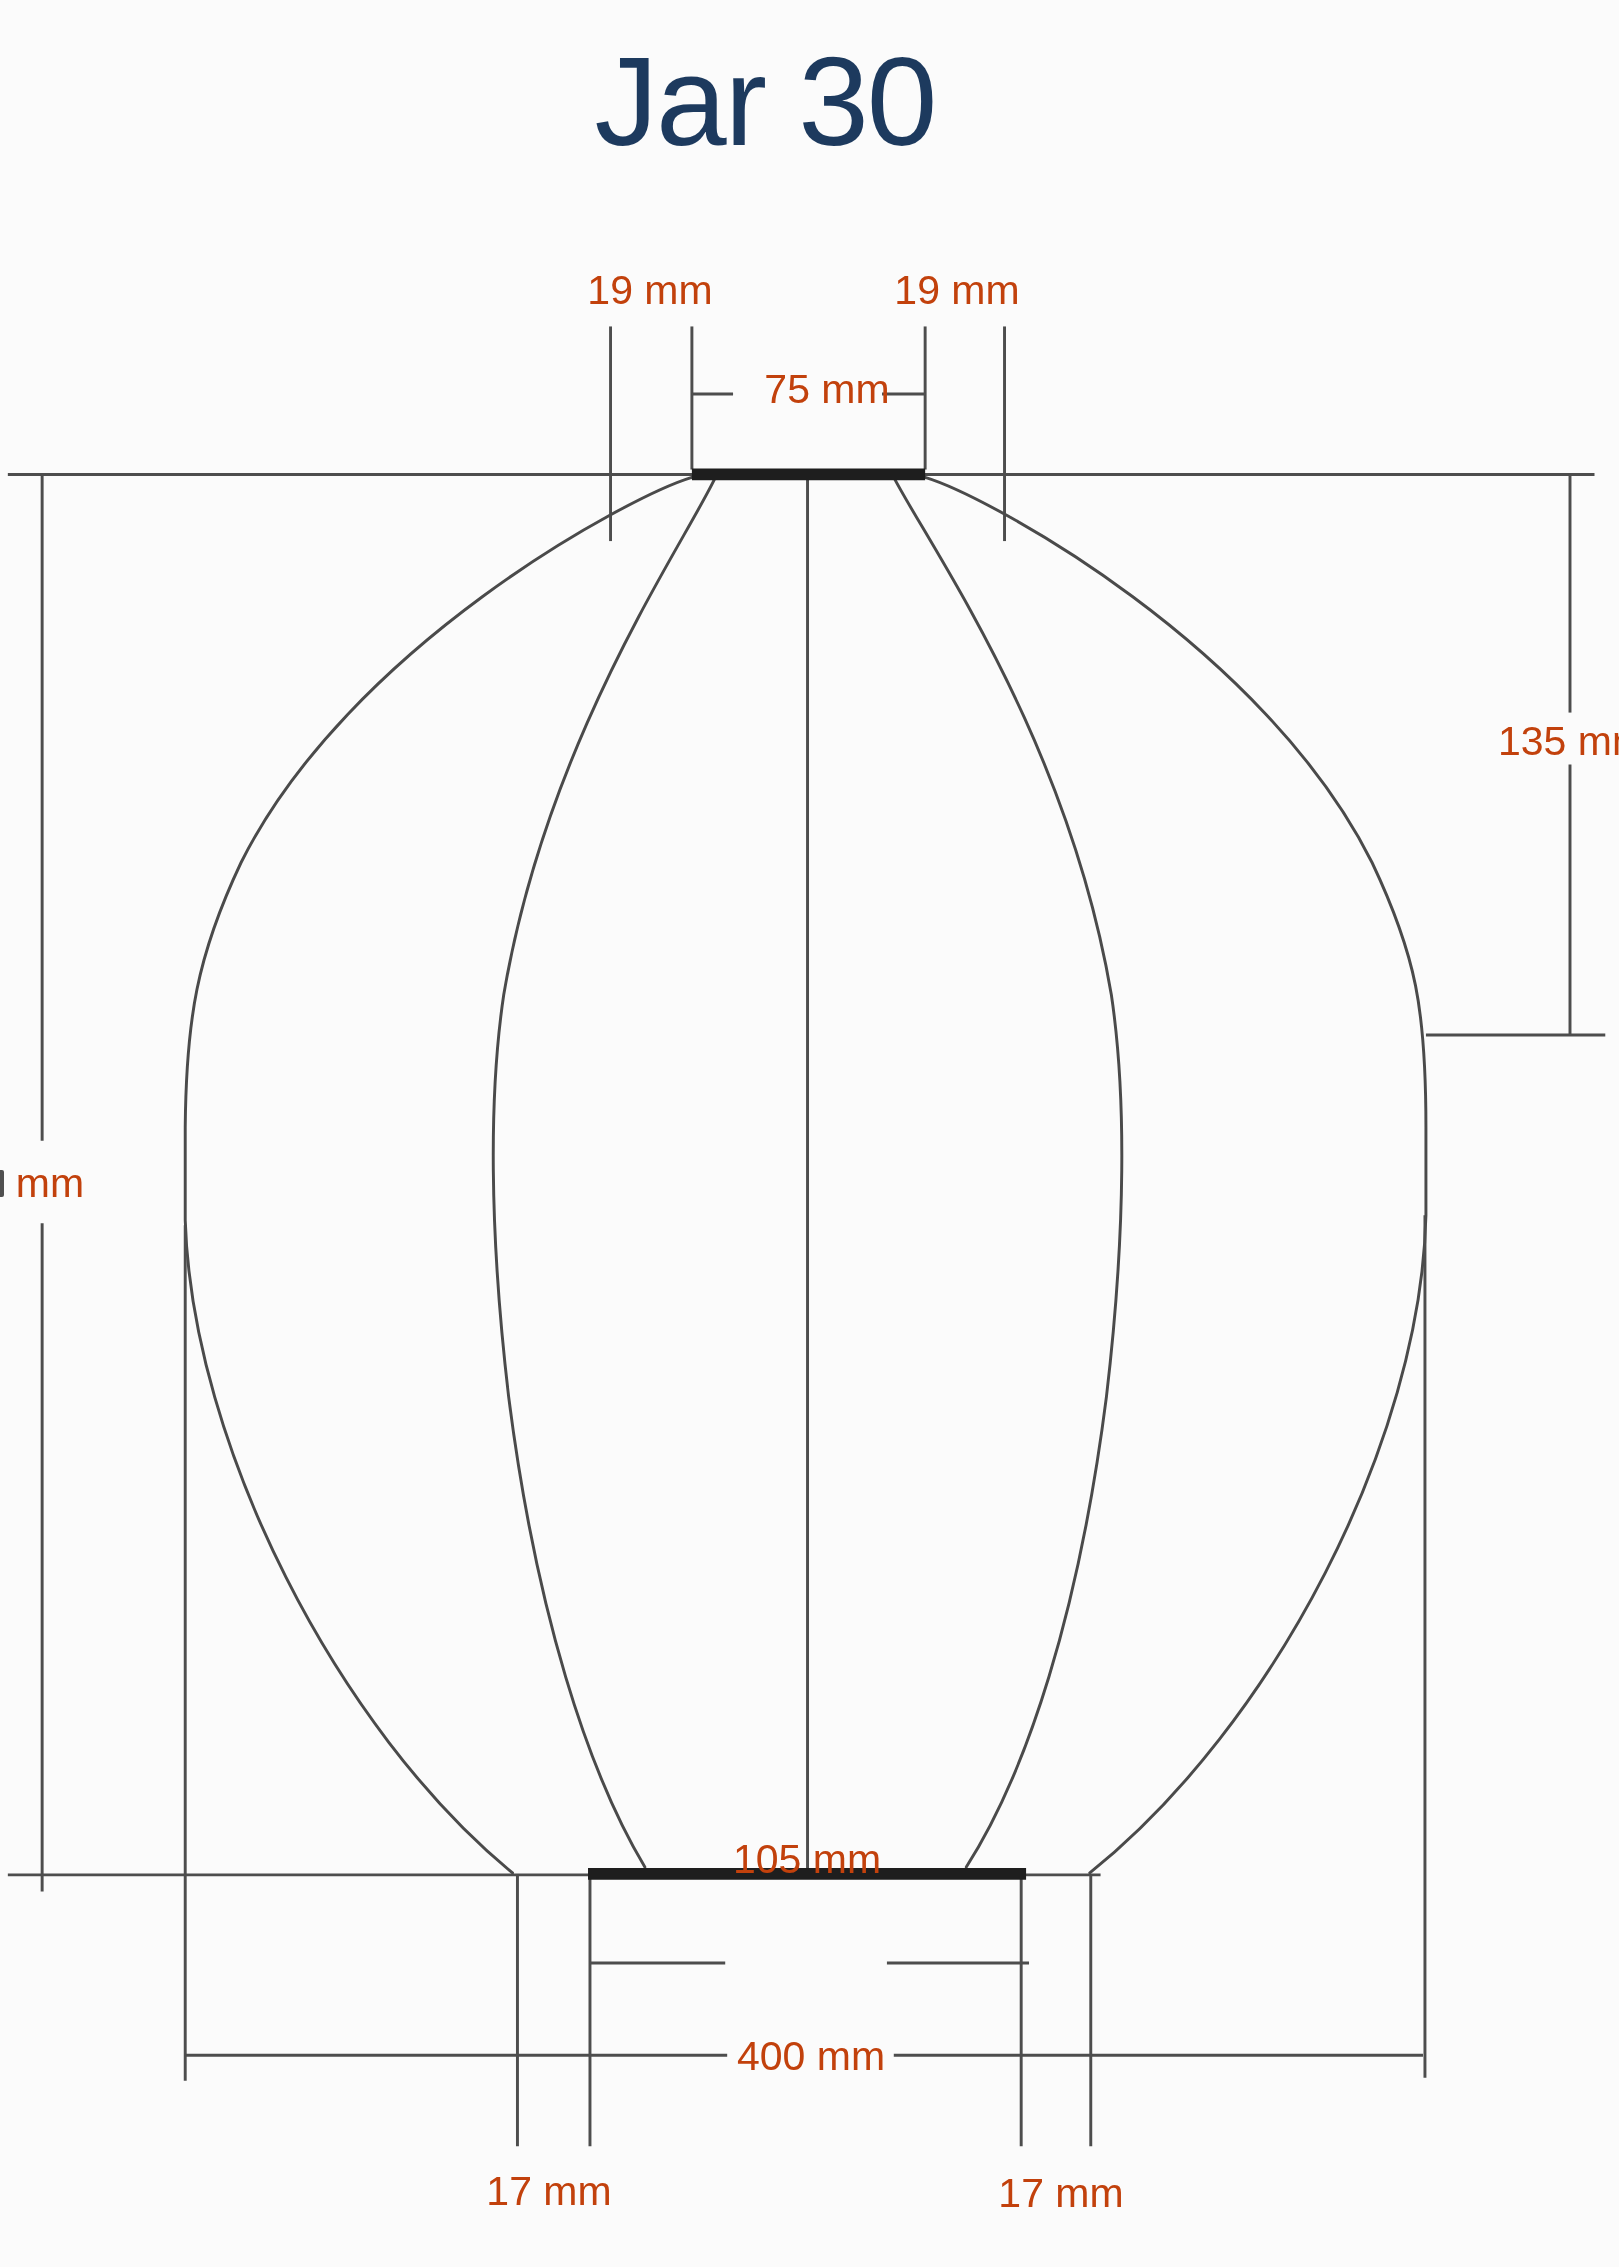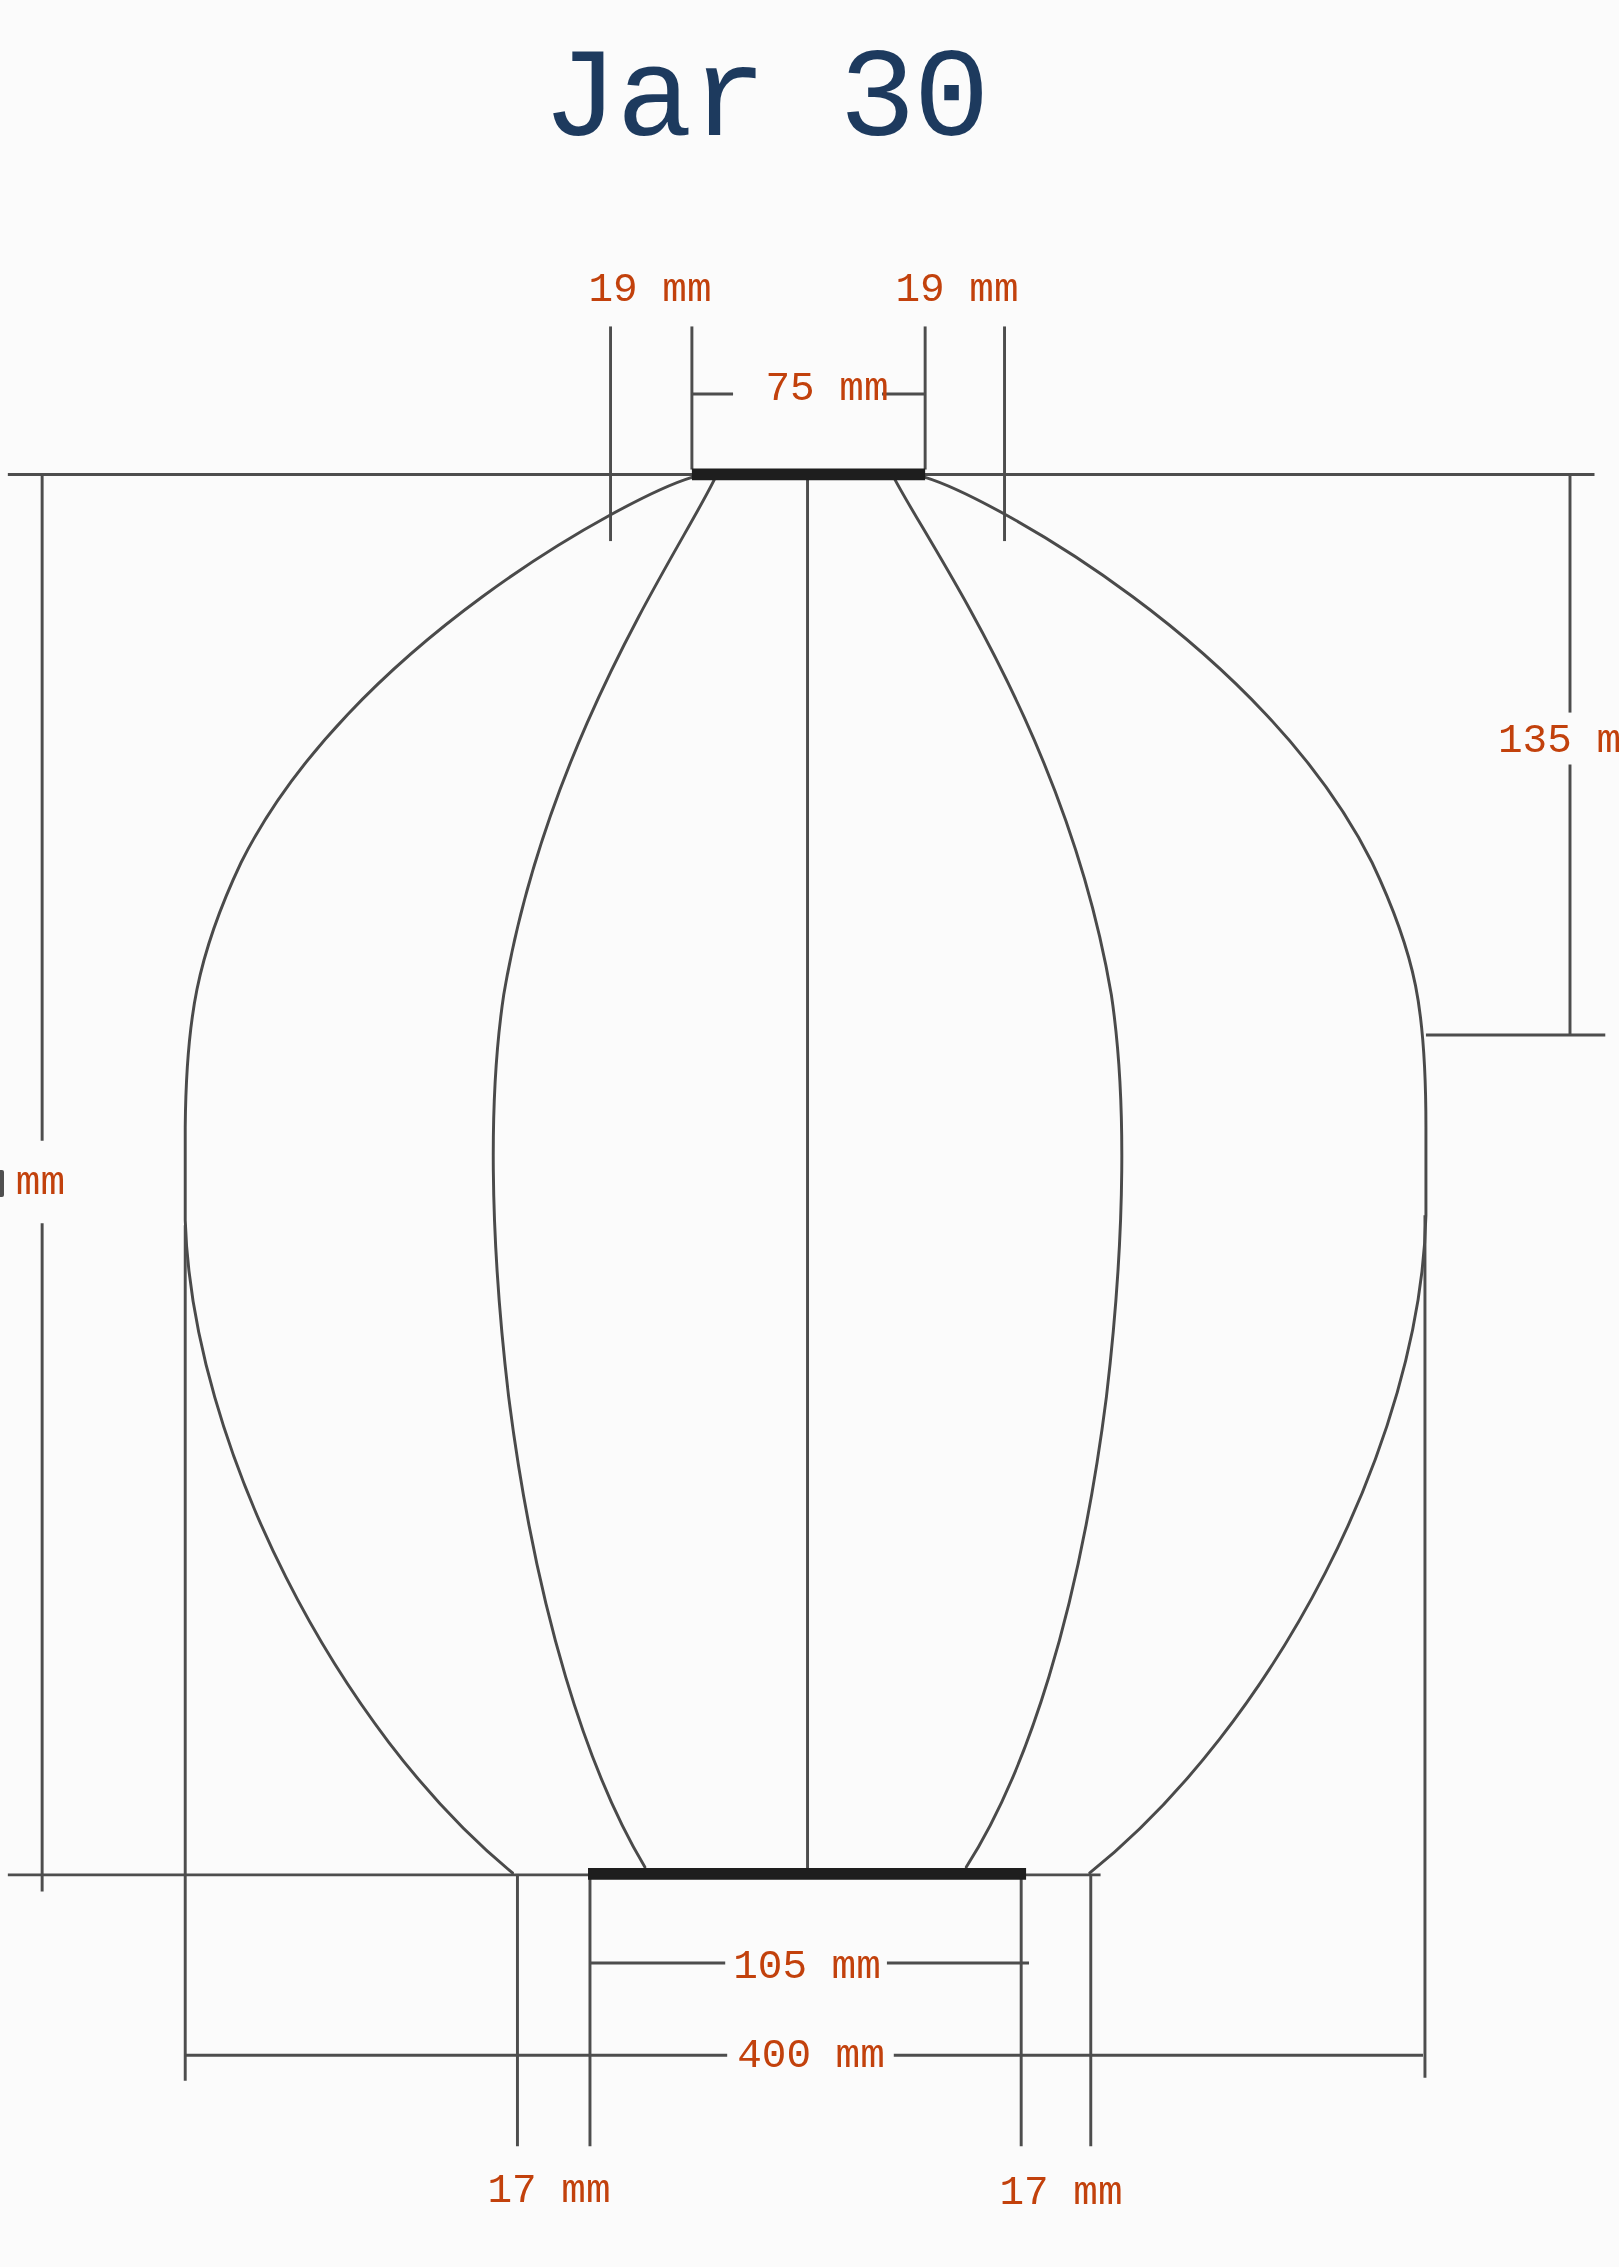--- a/index.html
+++ b/index.html
@@ -3,21 +3,21 @@
 <meta charset="utf-8">
 <style>
   html, body { margin: 0; padding: 0; }
   body {
     width: 1619px; height: 2267px;
     background: #fbfbfb;
     overflow: hidden;
     position: relative;
     font-family: "Liberation Sans", sans-serif;
   }
-  #canvas { position: absolute; inset: 0; width: 1332px; height: 2267px; font-family: Liberation Mono, monospace; }
+  #canvas { position: absolute; inset: 0; width: 1332px; height: 2267px; }
   svg#drawing { position: absolute; left: 0; top: 0; }
   .thin  { stroke: #4d4d4d; stroke-width: 3;  fill: none; stroke-linecap: butt; }
   .curve { stroke: #4a4a4a; stroke-width: 3;  fill: none; stroke-linecap: round; }
   .bar   { stroke: #1e1e1e; stroke-width: 12; fill: none; stroke-linecap: butt; }
   .dim-label {
     position: absolute;
     color: #c2410c;
     font-size: 41px;
     line-height: 1;
     white-space: nowrap;
@@ -95,18 +95,18 @@
   </svg>
 
   <div class="page-title">Jar 30</div>
 
   <div class="dim-label" style="left:650px;  top:290px;">19 mm</div>
   <div class="dim-label" style="left:957px;  top:290px;">19 mm</div>
   <div class="dim-label" style="left:807px;  top:389px;margin-left:20px;">75 mm</div>
   <div class="dim-label left-anchor" style="left:1498px; top:741px;">135 mm</div>
   <div class="dim-label left-anchor" style="left:7.8px; top:1183px;margin-left:8px;">mm</div>
   <div class="cut-glyph"></div>
-  <div class="dim-label" style="left:807px;  top:1967px;">105 mm</div>
+  <div class="dim-label" style="left:807px;  top:1859px;">105 mm</div>
   <div class="dim-label" style="left:811px;  top:2056px;">400 mm</div>
   <div class="dim-label" style="left:549px;  top:2191px;">17 mm</div>
   <div class="dim-label" style="left:1061px; top:2193px;">17 mm</div>
 </div>
 
 
 </body></html>

